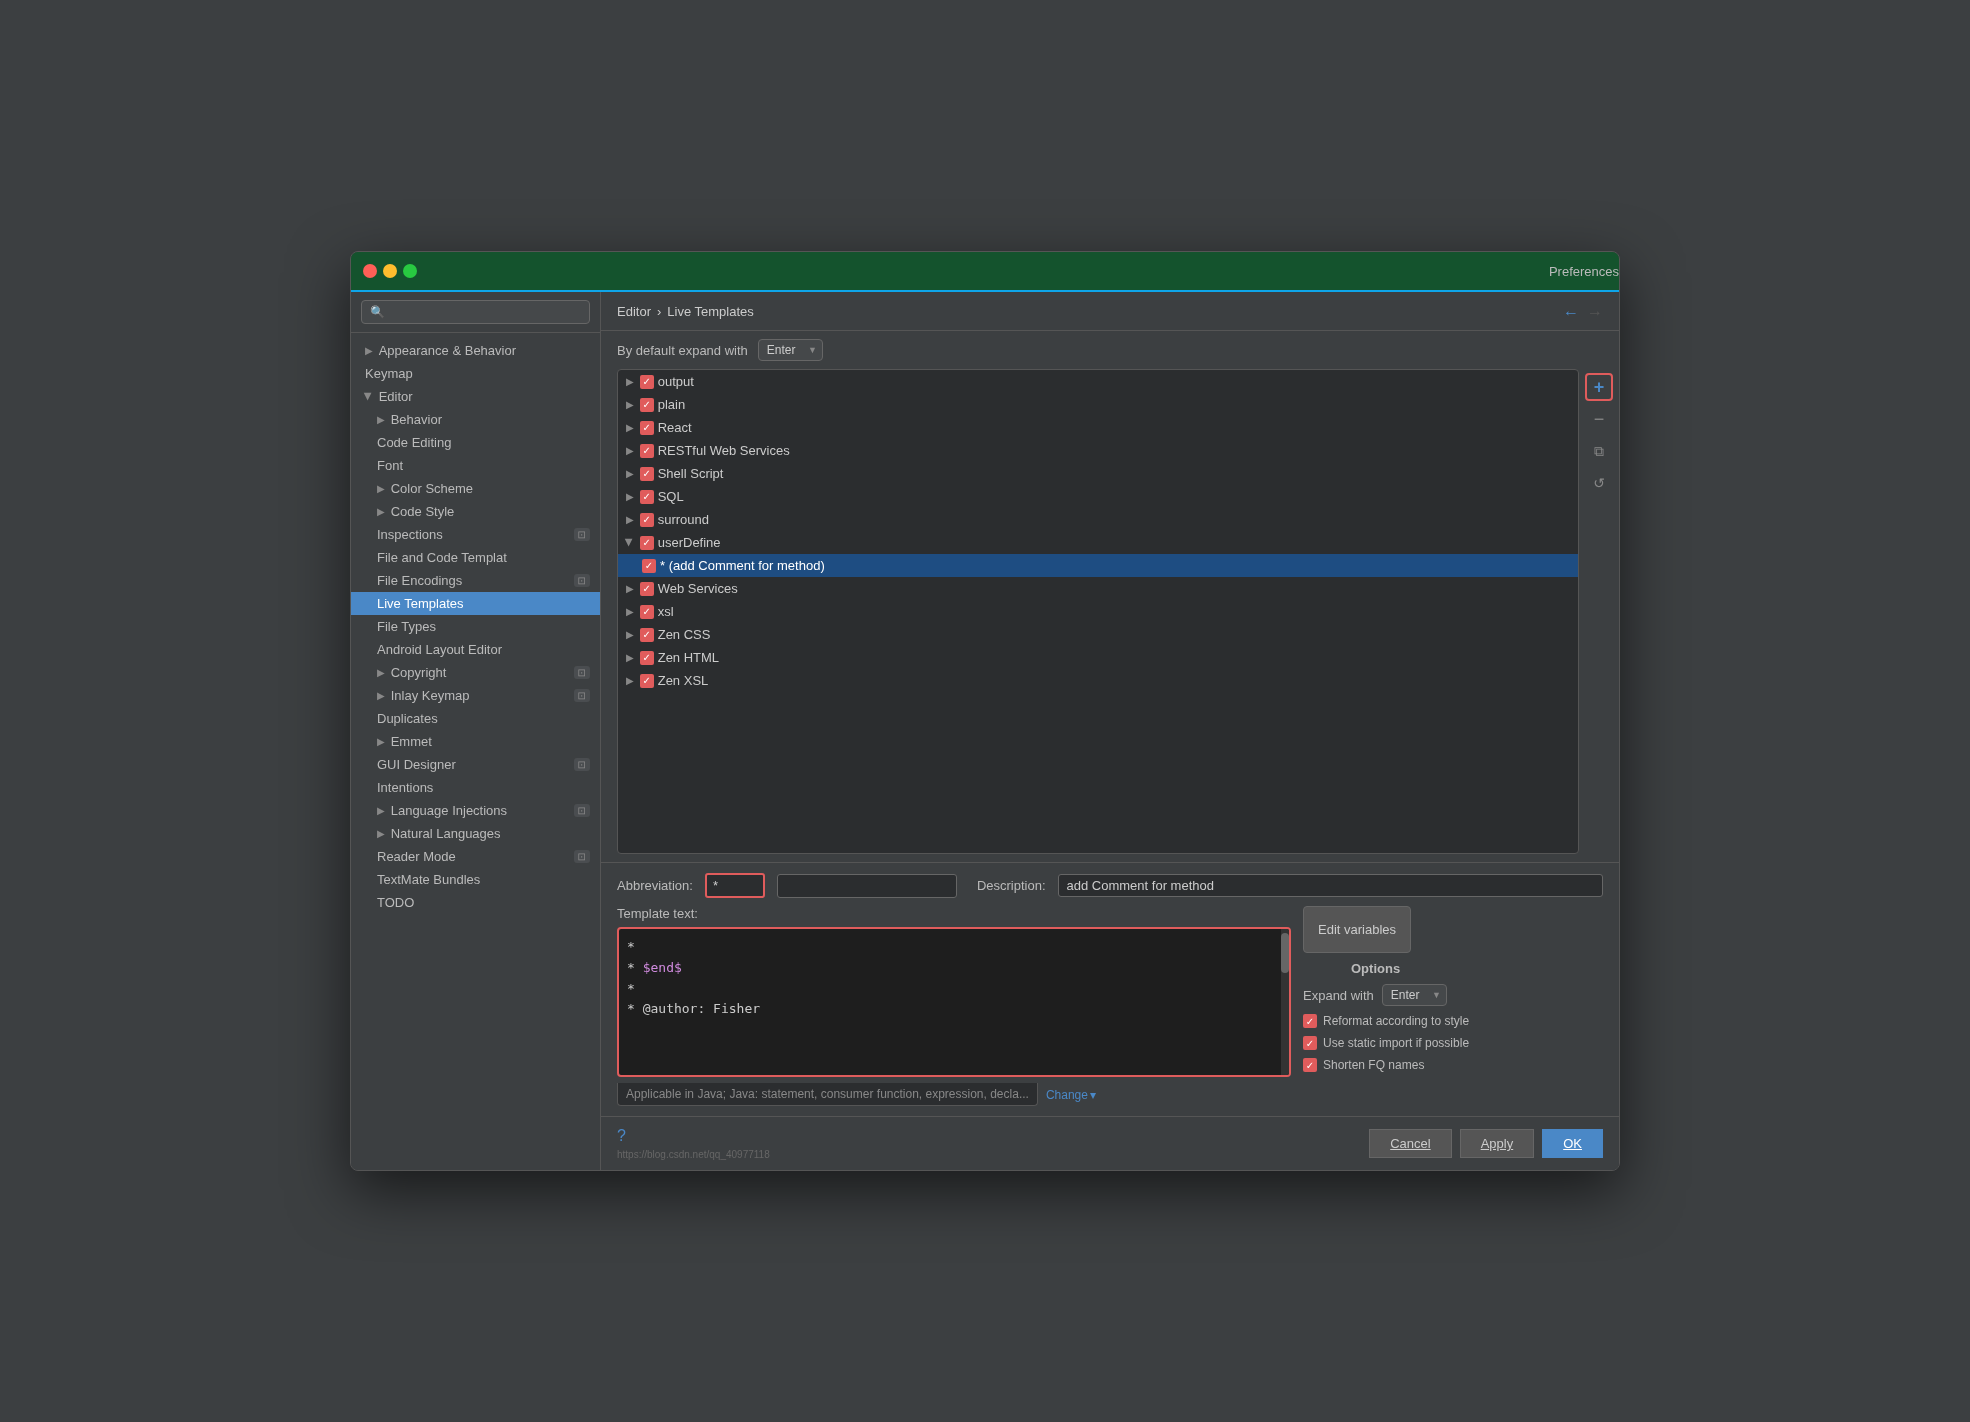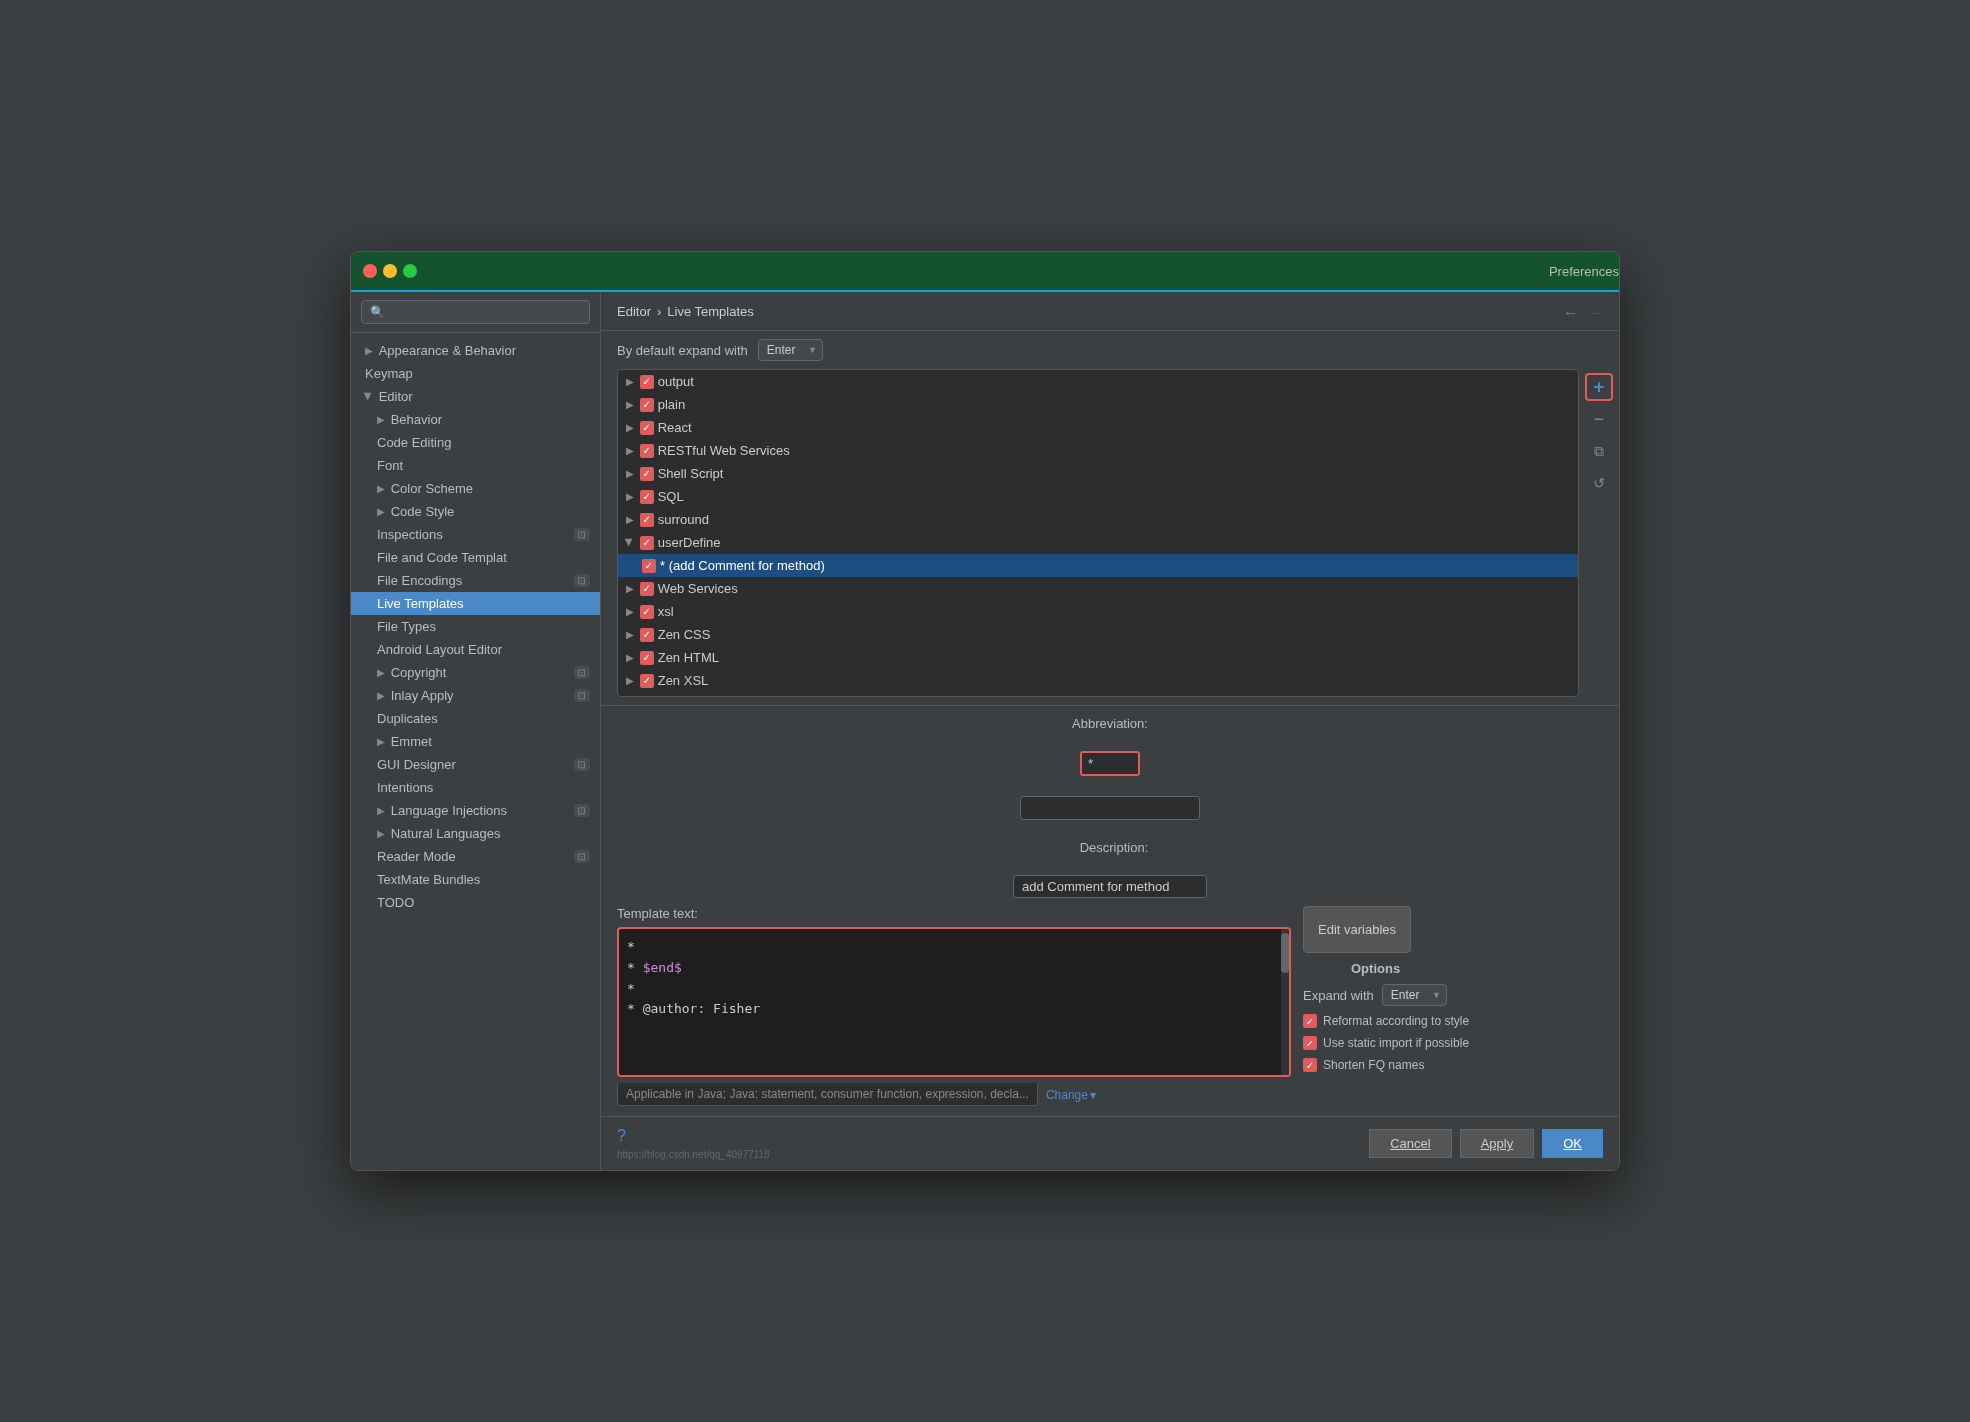--- a/index.html
+++ b/index.html
@@ -232,23 +232,22 @@
     }
     
     .bottom-section {
       padding: 10px 16px;
       border-top: 1px solid #555;
       background: #3c3f41;
     }
     .abbrev-row {
       display: flex;
       align-items: center;
-      gap: 20px;
+      gap: 12px;
       margin-bottom: 8px;
-      flex-direction: column;
     }
     .abbrev-label { color: #bbb; }
     .abbrev-input {
       background: #2b2d2f;
       border: 2px solid #e05c5c;
       border-radius: 3px;
       color: #ccc;
       padding: 3px 6px;
       width: 60px;
       font-size: 13px;
@@ -497,21 +496,21 @@
         </div>
 
         <div class="tree-item indent1">
           <span class="chevron">▶</span>
           <span>Copyright</span>
           <span class="tree-badge">⊡</span>
         </div>
 
         <div class="tree-item indent1">
           <span class="chevron">▶</span>
-          <span>Inlay Apply</span>
+          <span>Inlay Keymap</span>
           <span class="tree-badge">⊡</span>
         </div>
 
         <div class="tree-item indent1">
           <span>Duplicates</span>
         </div>
 
         <div class="tree-item indent1">
           <span class="chevron">▶</span>
           <span>Emmet</span>

